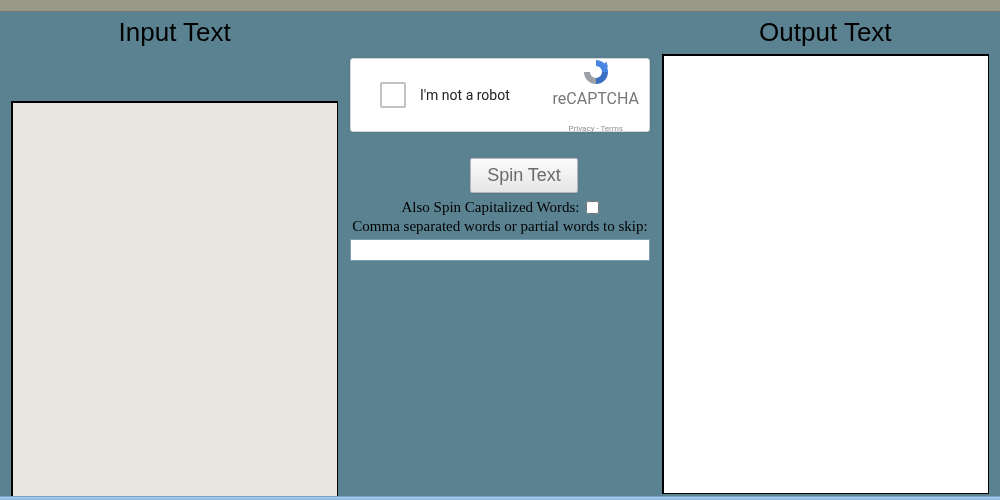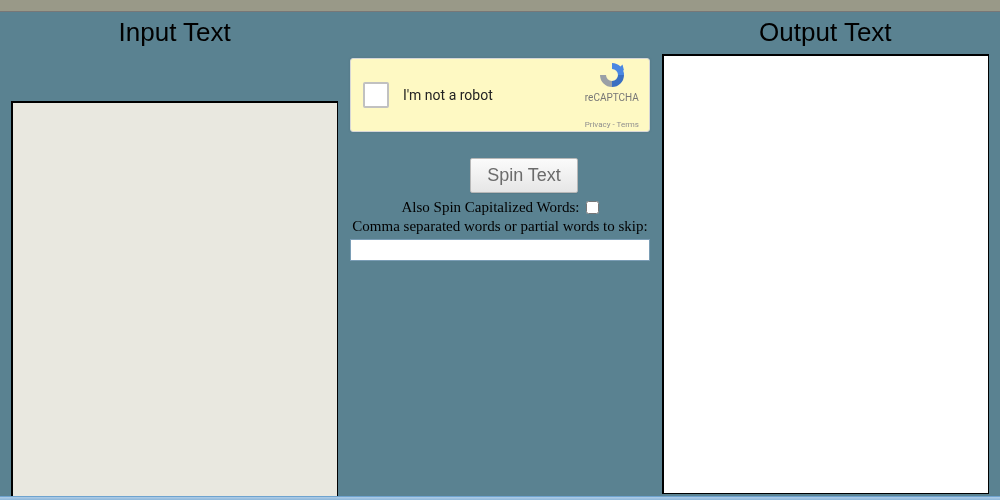--- a/index.html
+++ b/index.html
@@ -57,27 +57,27 @@
       padding: 4px;
       outline: none;
     }
     .ta-left { background: #e9e8e0; }
     .ta-right { background: #fff; }
 
     .captcha-box {
       margin-top: 46px;
       width: 300px;
       height: 74px;
-      background: #fef9c3;
+      background: #ffffff;
       border: 1px solid #d6d6d6;
       border-radius: 3px;
       box-shadow: 0 0 3px rgba(0,0,0,0.08);
       display: flex;
       align-items: center;
-      padding: 0 10px 0 12px;
+      padding: 0 10px 0 29px;
       font-family: Roboto, Arial, sans-serif;
     }
     .captcha-check {
       width: 26px;
       height: 26px;
       border: 2px solid #c1c1c1;
       border-radius: 2px;
       background: #fff;
       cursor: pointer;
       flex-shrink: 0;
@@ -95,21 +95,21 @@
       font-size: 8px;
       color: #8f8f8f;
       line-height: 1.2;
     }
     .captcha-logo {
       width: 30px;
       height: 30px;
       margin-bottom: 2px;
     }
     .captcha-brand {
-      font-size: 10px;
+      font-size: 16px;
       color: #777;
       margin-bottom: 1px;
     }
     .captcha-links {
       font-size: 8px;
       color: #8f8f8f;
       margin-top: 15px;
     }
 
     .spin-btn {

